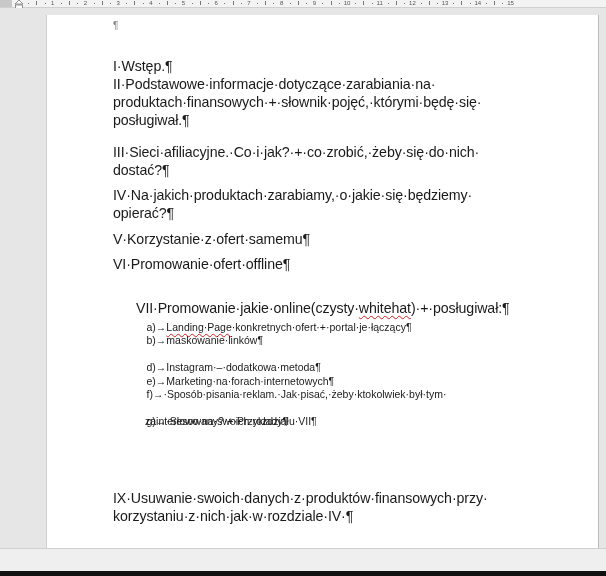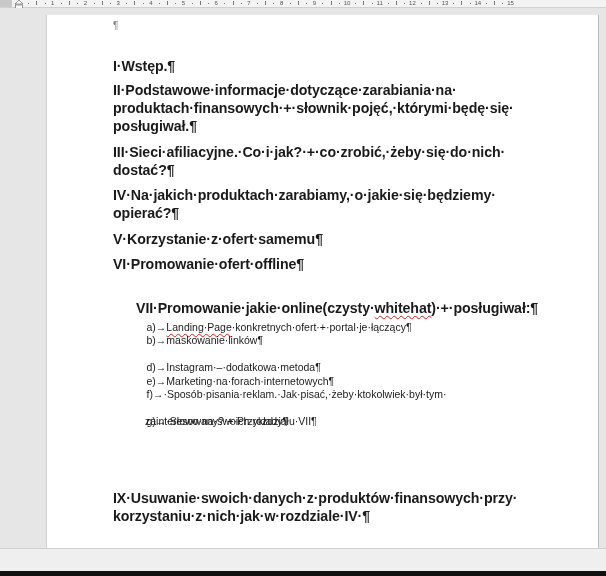--- a/index.html
+++ b/index.html
@@ -70,21 +70,21 @@
     .pilcrow-empty {
       position: absolute;
       left: 66px; top: 5px;
       font-size: 10px;
       color: #808080;
     }
     .heading {
       position: absolute;
       left: 66px;
       width: 430px;
-      font-weight: bold;
+      font-weight: normal;
       font-size: 14.2px;
       line-height: 18px;
       color: #1a1a1a;
       white-space: pre-wrap;
       letter-spacing: -0.1px;
     }
     .sub {
       position: absolute;
       left: 82px;
       width: 340px;
@@ -184,21 +184,21 @@
   <rect x="1.5" y="5" width="7" height="4" fill="#fff" stroke="#777" stroke-width="0.8"></rect>
   <rect x="1.5" y="9.5" width="7" height="4" fill="#fff" stroke="#777" stroke-width="0.8"></rect>
 </svg>
 
 <div class="workspace">
   <div class="page">
 
     <span class="pilcrow-empty">¶</span>
 
     <div class="heading" style="top:42px">I·Wstęp.¶</div>
-    <div class="heading" style="top:66px">II·Podstawowe·informacje·dotyczące·zarabiania·na·
+    <div class="heading" style="top:60px">II·Podstawowe·informacje·dotyczące·zarabiania·na·
 produktach·finansowych·+·słownik·pojęć,·którymi·będę·się·
 posługiwał.¶</div>
     <div class="heading" style="top:128px">III·Sieci·afiliacyjne.·Co·i·jak?·+·co·zrobić,·żeby·się·do·nich·
 dostać?¶</div>
     <div class="heading" style="top:171px">IV·Na·jakich·produktach·zarabiamy,·o·jakie·się·będziemy·
 opierać?¶</div>
     <div class="heading" style="top:215px">V·Korzystanie·z·ofert·samemu¶</div>
     <div class="heading" style="top:240px">VI·Promowanie·ofert·offline¶</div>
     <div class="heading" style="top:266px">
       <span>VII·Promowanie·jakie·online(czysty·</span><span class="squiggle">whitehat</span><span>)·+·posługiwał:¶</span>

